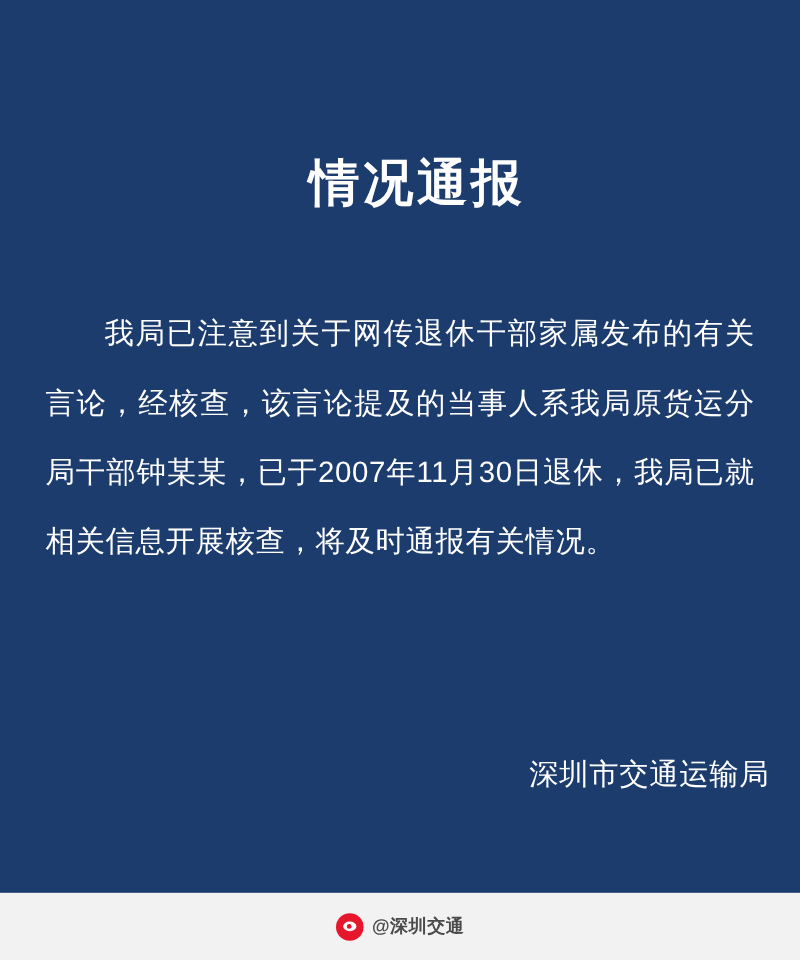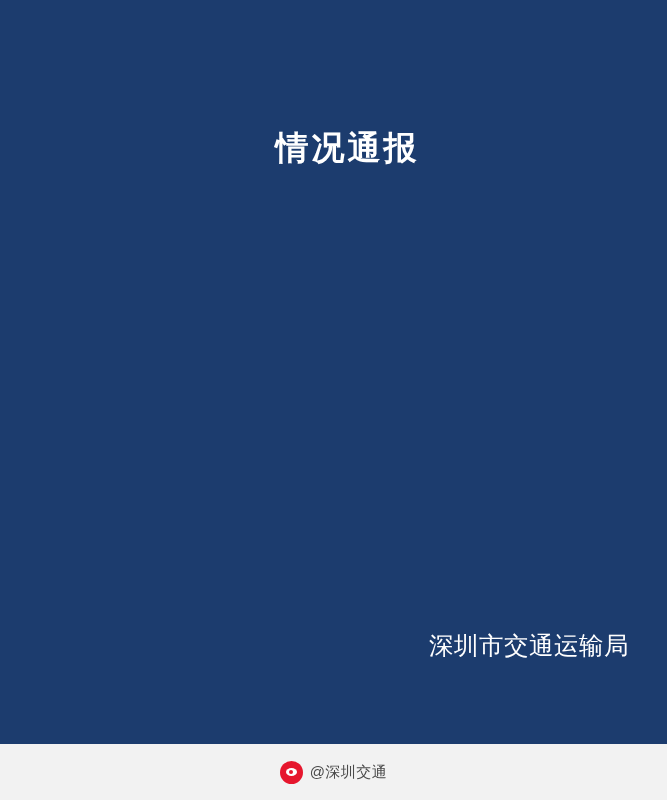--- a/index.html
+++ b/index.html
@@ -17,60 +17,61 @@
   .page {
     width: 667px;
     height: 800px;
     background: #1c3c6e;
     position: relative;
     box-sizing: border-box;
   }
   .notice-title {
     text-align: center;
     color: #ffffff;
-    font-size: 33px;
+    font-size: 42px;
     font-weight: bold;
     letter-spacing: 3px;
     padding-top: 128px;
     line-height: 1.2;
     margin-left: 28px;
   }
   .notice-body {
     margin: 0 38px;
     padding-top: 72px;
     color: #ffffff;
     font-size: 24.5px;
     line-height: 2.35;
     text-align: justify;
     text-indent: 2em;
     letter-spacing: 0.5px;
   }
   .signature {
     position: absolute;
-    right: 38px;
+    right: 26px;
     top: 620px;
     text-align: right;
     color: #ffffff;
     font-size: 24.5px;
     line-height: 2.1;
     letter-spacing: 0.5px;
   }
   .sig-line {
     white-space: nowrap;
   }
   .footer {
     position: absolute;
     left: 0;
     bottom: 0;
     width: 667px;
     height: 56px;
     background: #f2f2f2;
     display: flex;
     align-items: center;
     justify-content: center;
+    font-weight: bold;
   }
   .weibo-badge {
     display: flex;
     align-items: center;
     gap: 7px;
   }
   .weibo-icon {
     width: 23px;
     height: 23px;
     border-radius: 50%;
@@ -103,20 +104,21 @@
     letter-spacing: 0.5px;
   }
 </style>
 </head>
 <body>
 
 <div class="page">
 
   <div class="notice-title">情况通报</div>
 
+  <div class="notice-body">我局已注意到关于网传退休干部家属发布的有关言论，经核查，该言论提及的当事人系我局原货运分局干部钟某某，已于2007年11月30日退休，我局已就相关信息开展核查，将及时通报有关情况。</div>
 
   <div class="signature">
     <div class="sig-line">深圳市交通运输局</div>
   </div>
 
   <div class="footer">
     <div class="weibo-badge">
       <span class="weibo-icon">
         <span class="eye"></span>
       </span>

